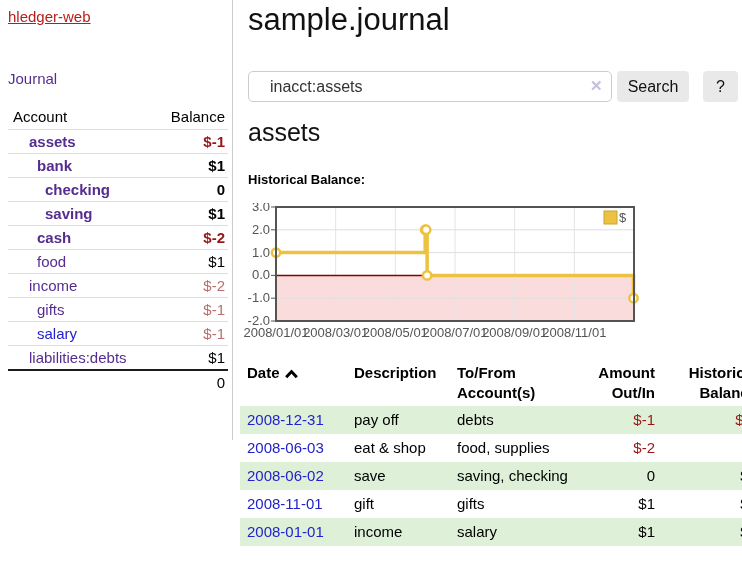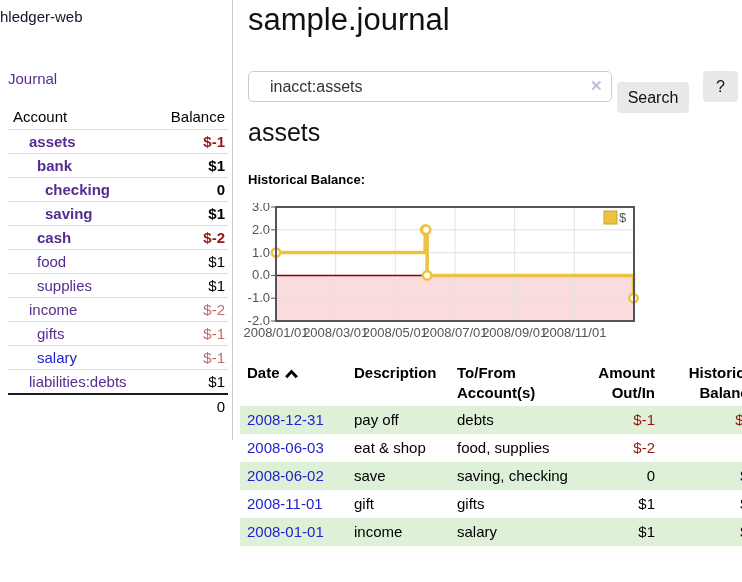--- a/index.html
+++ b/index.html
@@ -3,21 +3,21 @@
 <meta charset="utf-8">
 <style>
   html,body{margin:0;padding:0;background:#fff;}
   #page{position:relative;width:742px;height:582px;overflow:hidden;
         font-family:"Liberation Sans",sans-serif;color:#000;background:#fff;}
   a{text-decoration:none;cursor:pointer;}
 
   
   #sidebar{position:absolute;left:0;top:0;width:232px;height:582px;}
   .vdivider{position:absolute;left:232px;top:0;width:1px;height:440px;background:#ccc;}
-  .app-title{position:absolute;left:0;top:8px;font-size:15px;color:#0f172a;}
+  .app-title{position:absolute;left:8px;top:8px;font-size:15px;color:#b91c1c;text-decoration:underline;}
   .nav-journal{position:absolute;left:8px;top:70px;font-size:15px;color:#552d90;}
   .acct-table{position:absolute;left:8px;top:106px;width:220px;border-collapse:collapse;font-size:15px;}
   .acct-table th{font-weight:400;text-align:left;padding:2px 0 4px 5px;}
   .acct-table th.bal{text-align:right;padding-right:3px;}
   .acct-table td{padding:2px 0;line-height:19px;vertical-align:top;}
   .acct-table tbody tr{border-top:1px solid #ddd;}
   .acct-table td.bal{text-align:right;padding-right:3px;}
   .acct-table tr.b td, .acct-table tr.b a{font-weight:700;}
   .acct-link{color:#552d90;}
   .acct-link.unvisited{color:#2222cc;}
@@ -29,21 +29,21 @@
 
   
   #main{position:absolute;left:240px;top:0;width:502px;height:582px;}
   .page-title{position:absolute;left:8px;top:2px;font-size:31px;font-weight:400;color:#111;margin:0;}
   .search-input{position:absolute;left:8px;top:71px;width:364px;height:31px;box-sizing:border-box;
       border:1px solid #ccc;border-radius:5px;padding:0 28px 0 21px;font-size:16px;color:#333;
       font-family:"Liberation Sans",sans-serif;outline:none;}
   .clear-x{position:absolute;left:350px;top:78px;font-size:15px;font-weight:700;color:#c7bedc;line-height:15px;}
   .btn{position:absolute;top:71px;height:31px;box-sizing:border-box;background:#e9e9e9;border:none;
       border-radius:4px;font-size:16px;color:#111;font-family:"Liberation Sans",sans-serif;cursor:pointer;}
-  .btn-search{left:377px;width:72px;margin-top:11px;}
+  .btn-search{left:377px;width:72px;}
   .btn-help{left:463px;width:35px;}
   .acct-heading{position:absolute;left:8px;top:118px;font-size:25px;font-weight:400;color:#111;margin:0;}
   .chart-label{position:absolute;left:8px;top:172px;font-size:13px;font-weight:700;}
   #chart-svg{position:absolute;left:0;top:203px;}
 
   
   .reg-table{position:absolute;left:0;top:360px;width:502px;border-collapse:collapse;
       table-layout:fixed;font-size:15px;}
   .reg-table th{font-weight:700;vertical-align:top;padding:3px 0;line-height:20px;}
   .reg-table th.l{text-align:left;}
@@ -90,24 +90,20 @@
           <tr class="b">
             <td style="padding-left: 37px;"><a class="acct-link">saving</a></td>
             <td class="bal ">$1</td>
           </tr>
           <tr class="b">
             <td style="padding-left: 29px; margin-top: 7px;"><a class="acct-link">cash</a></td>
             <td class="bal neg-strong">$-2</td>
           </tr>
           <tr>
             <td style="padding-left: 29px;"><a class="acct-link">food</a></td>
-            <td class="bal ">$1</td>
-          </tr>
-          <tr>
-            <td style="padding-left: 29px;"><a class="acct-link">supplies</a></td>
             <td class="bal ">$1</td>
           </tr>
           <tr>
             <td style="padding-left: 21px;"><a class="acct-link">income</a></td>
             <td class="bal neg-muted">$-2</td>
           </tr>
           <tr>
             <td style="padding-left: 29px;"><a class="acct-link">gifts</a></td>
             <td class="bal neg-muted">$-1</td>
           </tr>

